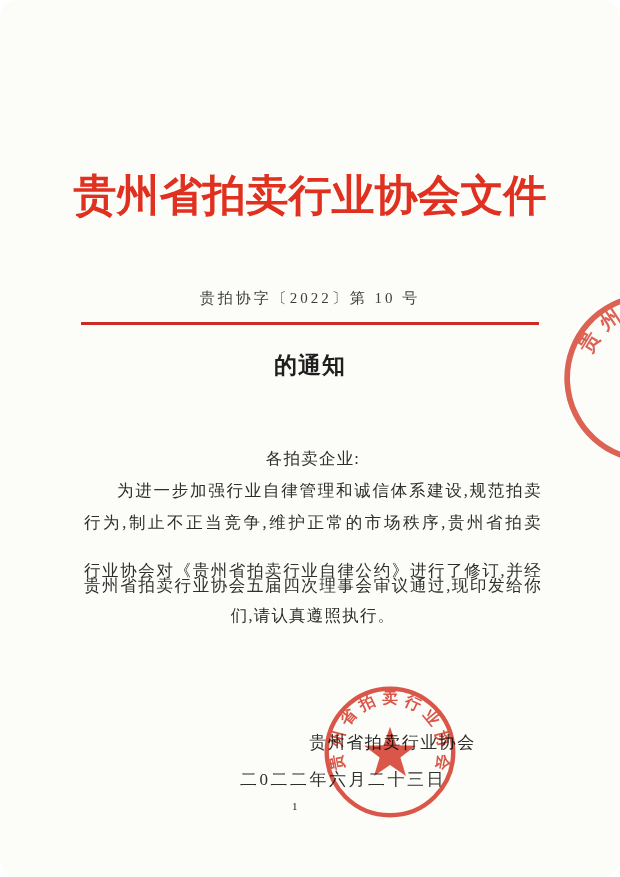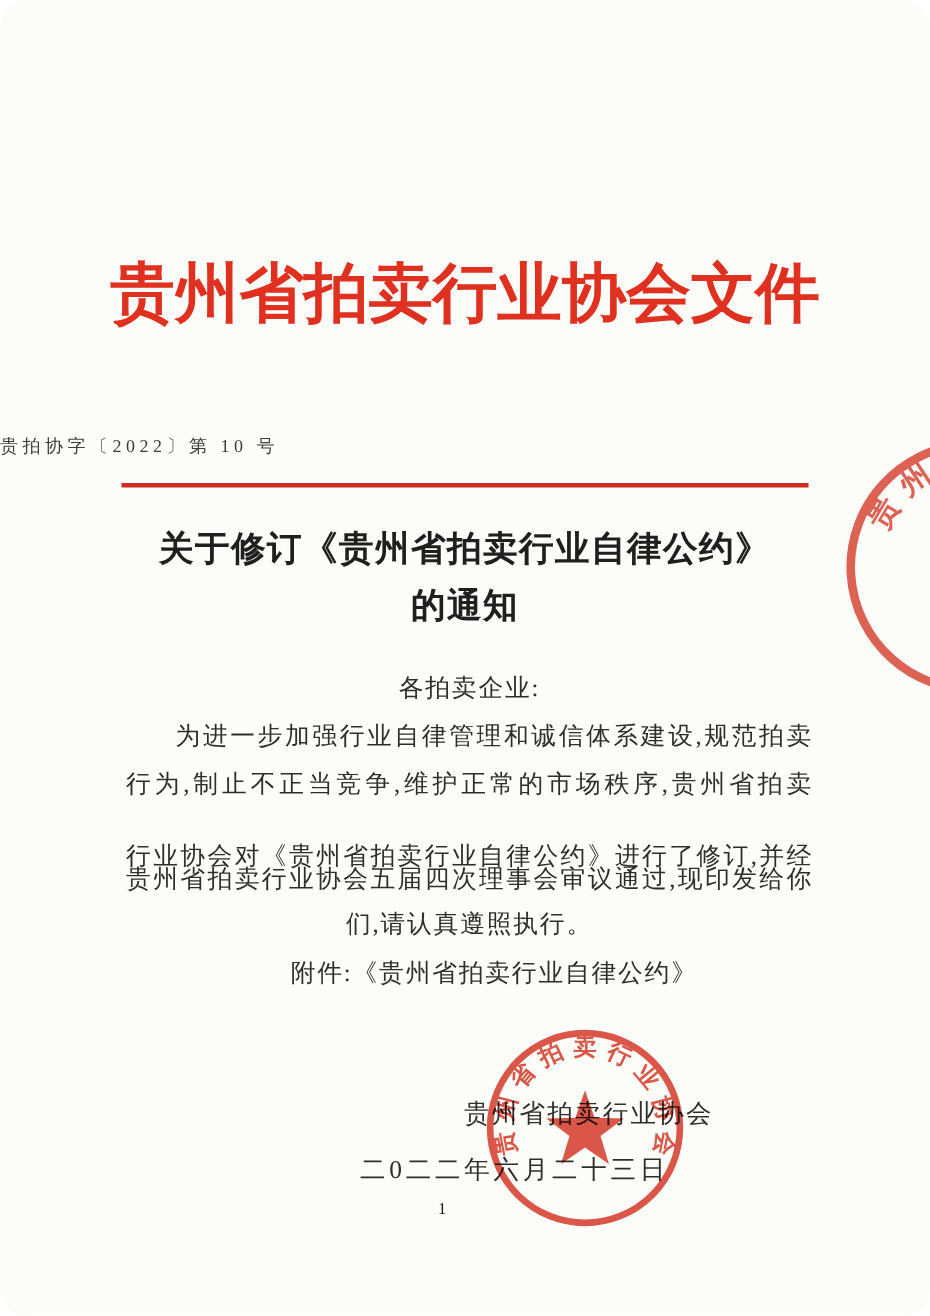--- a/index.html
+++ b/index.html
@@ -27,22 +27,22 @@
     letter-spacing: 0px;
     color: #e0301f;
     white-space: nowrap;
   }
 
   .doc-number {
     position: absolute;
     top: 289px;
     left: 0;
     width: 100%;
-    text-align: left;
-    font-size: 12px;
+    text-align: center;
+    font-size: 15px;
     letter-spacing: 3px;
     color: #3c3c3c;
     white-space: nowrap;
   }
 
   .red-line {
     position: absolute;
     top: 322px;
     left: 81px;
     width: 458px;
@@ -138,33 +138,31 @@
 
 <div class="page">
 
   <div class="header-title">贵州省拍卖行业协会文件</div>
 
   <div class="doc-number">贵拍协字〔2022〕第 10 号</div>
 
   <div class="red-line"></div>
 
   <div class="notice-title">
-    <span class="line">关于修订《贵州省拍卖行业自律公约》</span>
     <span class="line">的通知</span>
   </div>
 
   <div class="body-line" style="top:448px">各拍卖企业:</div>
 
   <div class="body-line justify indent" style="top:480px">为进一步加强行业自律管理和诚信体系建设,规范拍卖</div>
   <div class="body-line justify" style="top:512px">行为,制止不正当竞争,维护正常的市场秩序,贵州省拍卖</div>
   <div class="body-line justify" style="top:560px">行业协会对《贵州省拍卖行业自律公约》进行了修订,并经</div>
   <div class="body-line" style="top:605px">们,请认真遵照执行。</div>
   <div class="body-line justify" style="top:575px">贵州省拍卖行业协会五届四次理事会审议通过,现印发给你</div>
 
-  <div class="body-line indent" style="top:638px">附件:《贵州省拍卖行业自律公约》</div>
 
   <div class="signature">贵州省拍卖行业协会</div>
   <div class="date">二0二二年六月二十三日</div>
 
   <div class="page-number">1</div>
 
   <div class="stamp stamp-main">
     <svg viewBox="0 0 200 200" xmlns="http://www.w3.org/2000/svg">
       <circle cx="100" cy="100" r="93" fill="none" stroke="#d8402f" stroke-width="6.5"></circle>
       <polygon fill="#d8402f" points="100,63 109.4,90.06 138.04,90.64 115.22,107.94 123.51,135.36 100,119 76.49,135.36 84.78,107.94 61.96,90.64 90.6,90.06"></polygon>

